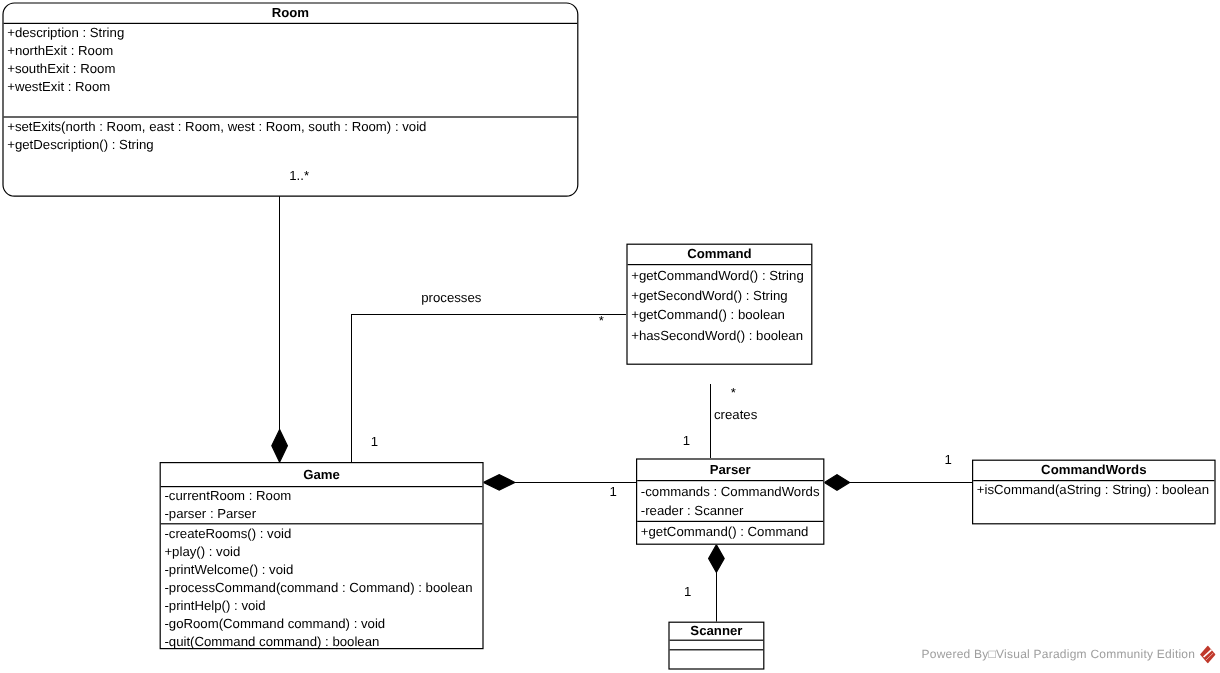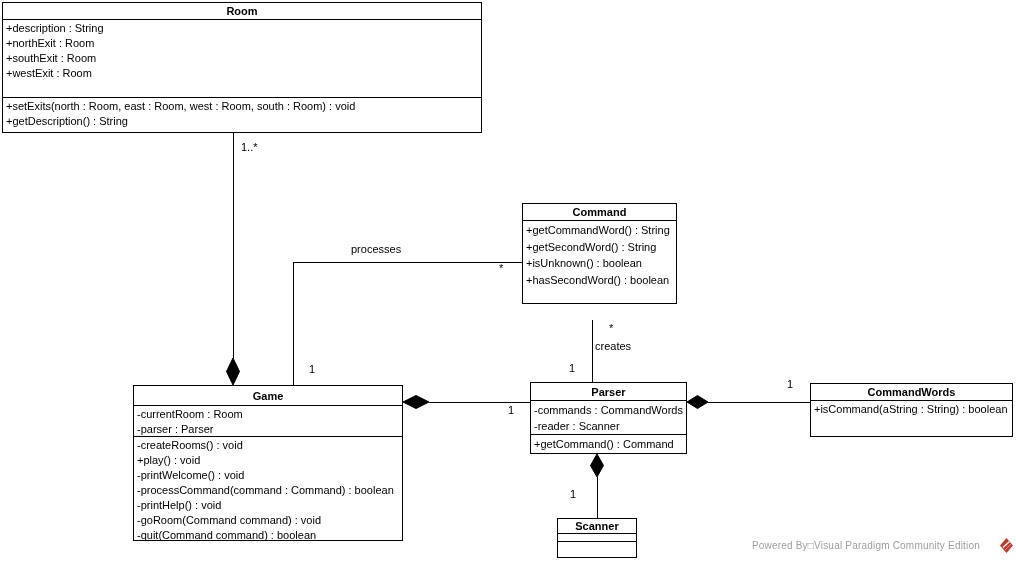--- a/index.html
+++ b/index.html
@@ -49,21 +49,21 @@
     position:absolute;
     font-size:11px;
     color:#000;
     white-space:nowrap;
     line-height:12px;
   }
   #watermark {
     position:absolute;
     top:537px; left:700px; width:313px; height:16px;
     display:flex; align-items:center; justify-content:flex-end;
-    gap:20px;
+    gap:4px;
     font-size:10px;
     color:#9e9e9e;
     letter-spacing:0.2px;
   }
   #vp-logo { flex:none; display:block; }
 </style>
 </head>
 <body>
 
 <div id="canvas">
@@ -80,40 +80,40 @@
     <polygon points="403,402 416,395.5 429,402 416,408.5" shape-rendering="auto"></polygon>
     <path d="M429 402 L530 402"></path>
 
     <polygon points="687,402 697.5,395.5 708,402 697.5,408.5" shape-rendering="auto"></polygon>
     <path d="M708 402 L810 402"></path>
 
     <polygon points="597,454 603.5,465.5 597,477 590.5,465.5" shape-rendering="auto"></polygon>
     <path d="M597 477 L597 518"></path>
   </svg>
 
-  <div class="uml-class" style="left:2px; top:2px; width:480px; height:131px; --lh:15px;">
+  <div class="uml-class" style="left:2px; top:2px; width:480px; height:162px;border-radius:10px; --lh:15px;">
     <div class="cls-title" style="height:16px;">Room</div>
     <div class="cls-attrs" style="height:78px;">
         <div class="member">+description : String</div>
         <div class="member">+northExit : Room</div>
         <div class="member">+southExit : Room</div>
         <div class="member">+westExit : Room</div>
       </div>
     <div class="cls-ops">
         <div class="member">+setExits(north : Room, east : Room, west : Room, south : Room) : void</div>
         <div class="member">+getDescription() : String</div>
       </div>
   </div>
 
   <div class="uml-class" style="left:522px; top:203px; width:155px; height:101px; --lh:16.5px;">
     <div class="cls-title" style="height:16px;">Command</div>
     <div class="cls-ops">
         <div class="member">+getCommandWord() : String</div>
         <div class="member">+getSecondWord() : String</div>
-        <div class="member">+isUnknown() : boolean</div>
+        <div class="member">+getCommand() : boolean</div>
         <div class="member">+hasSecondWord() : boolean</div>
       </div>
   </div>
 
   <div class="uml-class" style="left:133px; top:385px; width:270px; height:156px; --lh:15px;">
     <div class="cls-title" style="height:19px;">Game</div>
     <div class="cls-attrs" style="height:32px;">
         <div class="member">-currentRoom : Room</div>
         <div class="member">-parser : Parser</div>
       </div>

